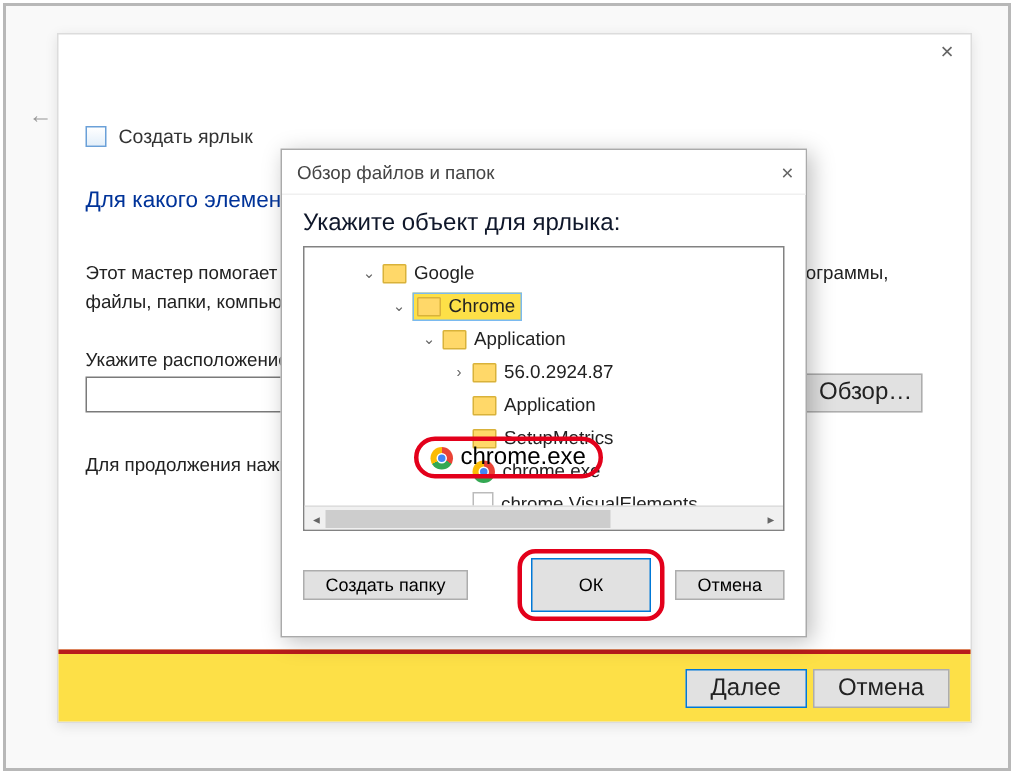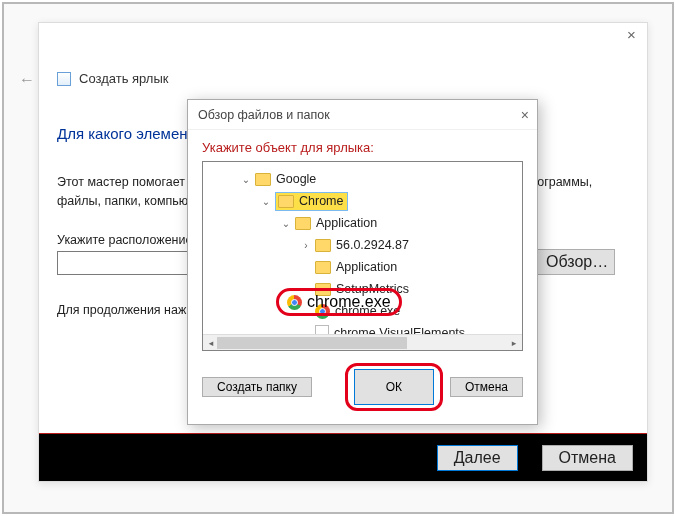--- a/index.html
+++ b/index.html
@@ -3,37 +3,37 @@
 <meta charset="utf-8">
 <style>
   * { box-sizing: border-box; font-family: "Segoe UI", Tahoma, sans-serif; }
   body { margin: 0; background: #fff; width: 676px; height: 516px; overflow: hidden; }
   .outer { border: 2px solid #b8b8b8; width: 672px; height: 512px; margin: 2px; position: relative; background: #f9f9f9; }
 
   .wizard { position: absolute; left: 34px; top: 18px; width: 610px; height: 460px; background: #fff; border: 1px solid #dcdcdc; box-shadow: 0 2px 8px rgba(0,0,0,0.1); }
   .wizard-top { height: 28px; position: relative; }
   .wizard-close { position: absolute; right: 8px; top: 6px; width: 12px; height: 12px; color: #666; font-size: 15px; line-height: 12px; }
   .wizard-back { position: absolute; left: -20px; top: 46px; color: #999; font-size: 16px; }
-  .wizard-iconrow { display: flex; align-items: center; gap: 8px; color: #333; font-size: 13px; position: absolute; left: 18px; top: 48px; }
+  .wizard-iconrow { display: flex; align-items: center; gap: 8px; color: #333; font-size: 13px; position: absolute; left: 18px; top: 60px; }
   .wiz-icon { width: 14px; height: 14px; border: 1px solid #6aa0d8; background: linear-gradient(#fff,#e3effa); display: inline-block; }
   .wizard-blue { color: #003399; font-size: 15px; position: absolute; left: 18px; top: 102px; }
   .wizard-text1 { position: absolute; left: 18px; top: 150px; font-size: 12.5px; color: #222; width: 560px; line-height: 1.5; }
   .wizard-label { position: absolute; left: 18px; top: 210px; font-size: 12.5px; color: #222; }
   .wizard-input { position: absolute; left: 18px; top: 228px; width: 460px; height: 24px; border: 1px solid #7a7a7a; background: #fff; }
   .wizard-browse { position: absolute; left: 490px; top: 226px; width: 86px; height: 26px; }
   .wizard-text2 { position: absolute; left: 18px; top: 280px; font-size: 12.5px; color: #222; }
-  .wizard-footer { position: absolute; left: 0; right: 0; bottom: 0; height: 48px; border-top: 1px solid #b91c1c; background: #000000; display: flex; justify-content: flex-end; align-items: center; gap: 24px; padding-right: 14px; }
+  .wizard-footer { position: absolute; left: 0; right: 0; bottom: 0; height: 48px; border-top: 3px solid #b91c1c; background: #fde047; display: flex; justify-content: flex-end; align-items: center; gap: 4px; padding-right: 14px; }
 
   .btn { font-size: 16px; color: #222; background: #e1e1e1; border: 1px solid #adadad; padding: 3px 16px; cursor: default; }
   .btn-primary { border: 1px solid #0078d7; }
 
   .dialog { position: absolute; left: 183px; top: 95px; width: 351px; height: 326px; background: #fff; border: 1px solid #aaa; box-shadow: 3px 3px 14px rgba(0,0,0,0.25); }
   .dlg-title { height: 30px; display: flex; align-items: center; padding: 0 8px 0 10px; font-size: 12.5px; color: #444; justify-content: space-between; background: #fff; border-bottom: 1px solid #f0f0f0;}
   .dlg-close { font-size: 14px; color: #666; }
-  .dlg-label { padding: 10px 14px 6px 14px; font-size: 13px; color: #b91c1c; }
+  .dlg-label { padding: 10px 14px 6px 14px; font-size: 16px; color: #0f172a; }
   .tree-wrap { margin: 0 14px; border: 1px solid #828282; height: 190px; background: #fff; overflow: hidden; position: relative; }
   .tree { font-size: 12.5px; color: #222; padding: 6px 0 0 0; }
   .node { display: flex; align-items: center; height: 22px; white-space: nowrap; }
   .exp { width: 10px; text-align: center; color: #666; font-size: 10px; margin-right: 4px; }
   .folder { width: 16px; height: 13px; background: #ffd869; border: 1px solid #d9b23a; border-radius: 1px; margin-right: 5px; flex-shrink:0; }
   .file { width: 14px; height: 16px; background: #fff; border: 1px solid #bbb; margin-right: 5px; flex-shrink:0; position:relative; }
   .chrome-ico { width: 15px; height: 15px; border-radius: 50%; margin-right: 5px; background: conic-gradient(#ea4335 0 33%, #34a853 33% 66%, #fbbc05 66% 100%); position: relative; flex-shrink:0;}
   .chrome-ico::after { content:""; position:absolute; left:4px; top:4px; width:7px; height:7px; border-radius:50%; background:#4285f4; border:1.5px solid #fff; box-sizing:border-box;}
   .sel { background: #fde047; border: 1px solid #7abaf0; padding: 0 4px 0 2px; display: inline-flex; align-items: center; height:19px; }
   .hl-red { border: 3px solid #e3001b; border-radius: 14px; padding: 2px 8px; }

